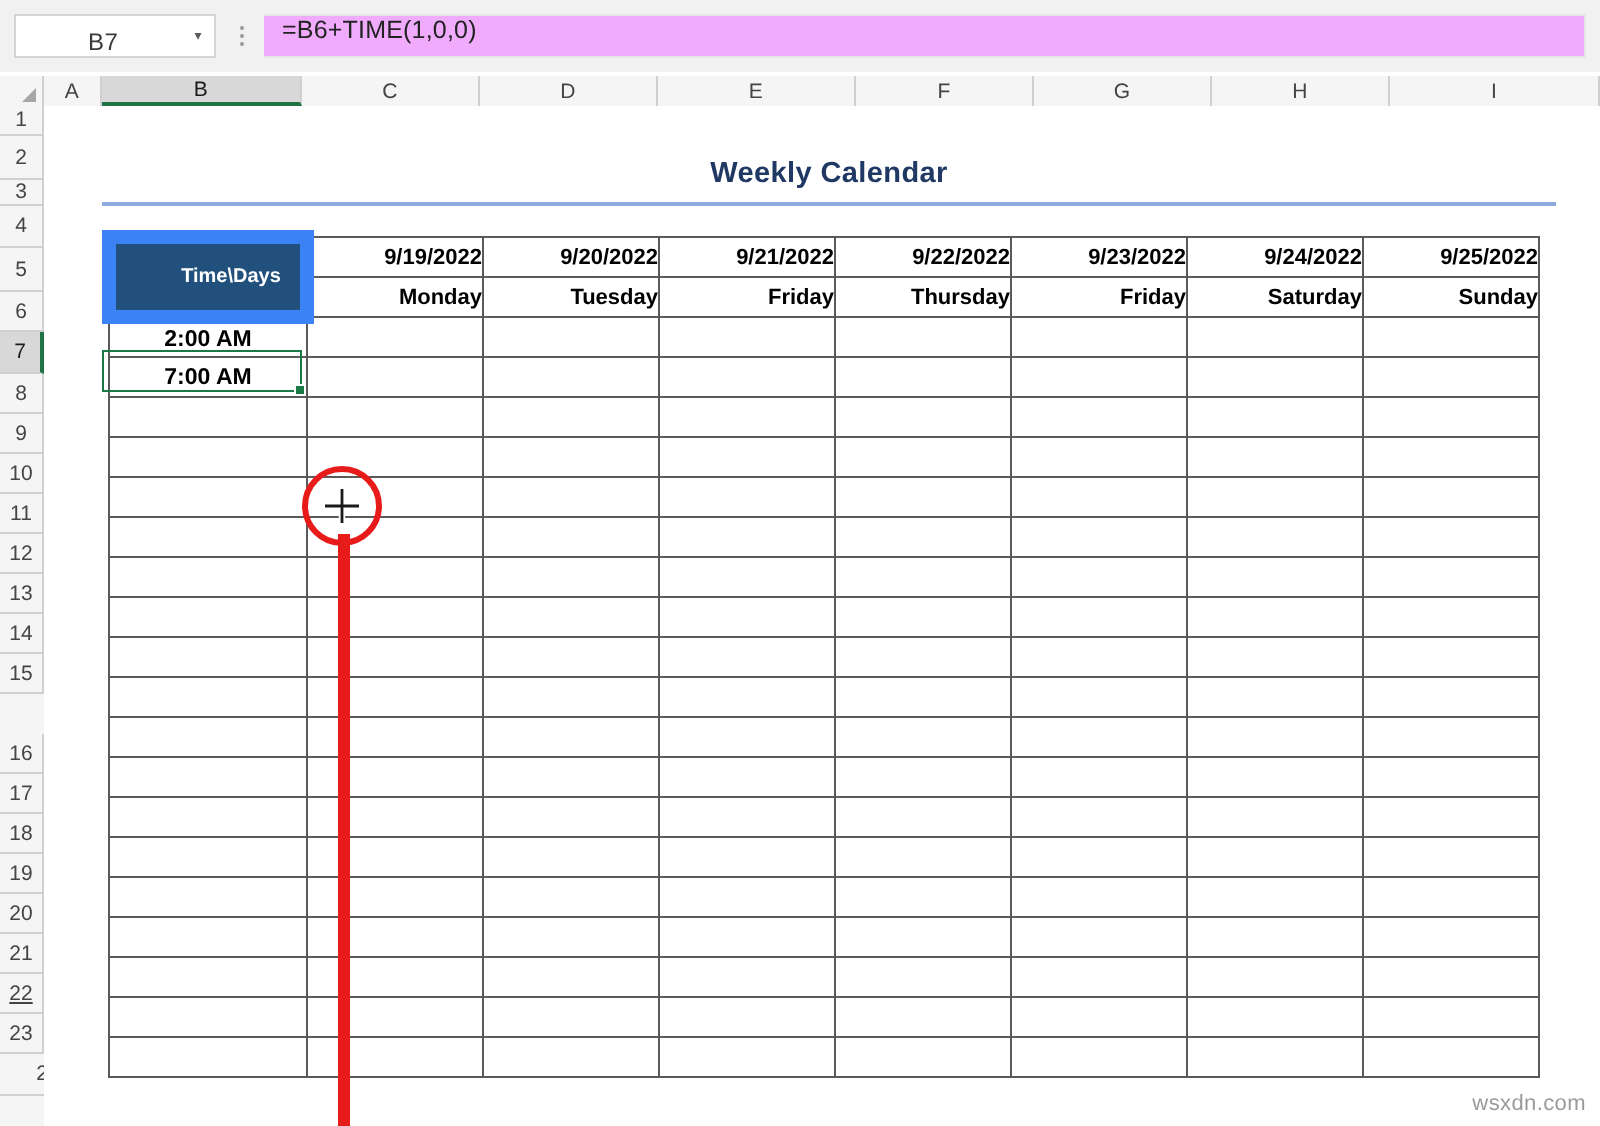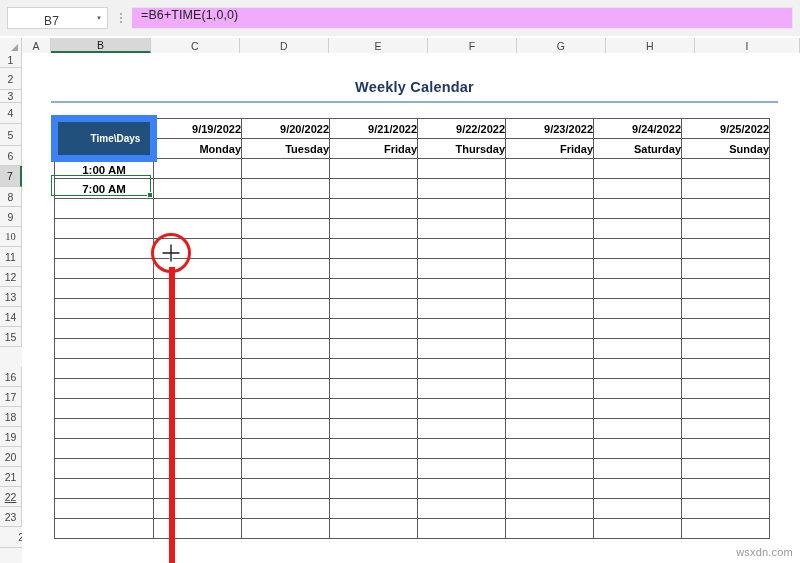--- a/index.html
+++ b/index.html
@@ -190,21 +190,21 @@
   <div class="row-head">
       <div class="rowh" style="height: 15px;">1</div>
       <div class="rowh" style="height: 22px;">2</div>
       <div class="rowh" style="height: 13px;">3</div>
       <div class="rowh" style="height: 21px;">4</div>
       <div class="rowh" style="height: 22px;">5</div>
       <div class="rowh" style="height: 20px;">6</div>
       <div class="rowh sel" style="height: 21px;">7</div>
       <div class="rowh" style="height: 20px;">8</div>
       <div class="rowh" style="height: 20px;">9</div>
-      <div class="rowh" style="height: 20px; font-family: Liberation Serif, serif;">10</div>
+      <div class="rowh" style="height: 20px;">10</div>
       <div class="rowh" style="height: 20px;">11</div>
       <div class="rowh" style="height: 20px;">12</div>
       <div class="rowh" style="height: 20px;">13</div>
       <div class="rowh" style="height: 20px;">14</div>
       <div class="rowh" style="height: 20px;">15</div>
       <div class="rowh" style="height: 20px; margin-top: 20px;">16</div>
       <div class="rowh" style="height: 20px; text-align: center;">17</div>
       <div class="rowh" style="height: 20px;">18</div>
       <div class="rowh" style="height: 20px;">19</div>
       <div class="rowh" style="height: 20px;">20</div>
@@ -244,21 +244,21 @@
         <tr>
           <td class="hdr">Monday</td>
           <td class="hdr">Tuesday</td>
           <td class="hdr">Friday</td>
           <td class="hdr">Thursday</td>
           <td class="hdr">Friday</td>
           <td class="hdr">Saturday</td>
           <td class="hdr">Sunday</td>
         </tr>
       <tr>
-            <td class="time">1:00 AM</td>
+            <td class="time">2:00 AM</td>
             <td class="blank"></td>
             <td class="blank"></td>
             <td class="blank"></td>
             <td class="blank"></td>
             <td class="blank"></td>
             <td class="blank"></td>
             <td class="blank"></td>
           </tr>
           <tr>
             <td class="time">7:00 AM</td>

